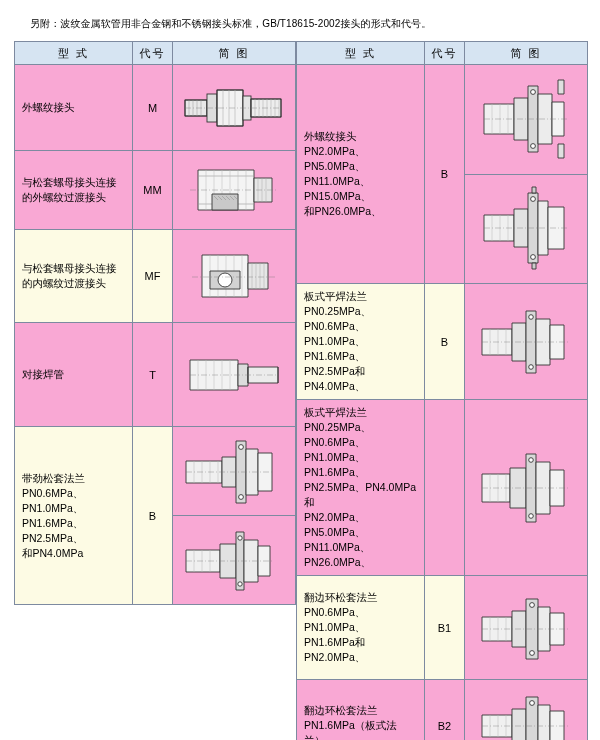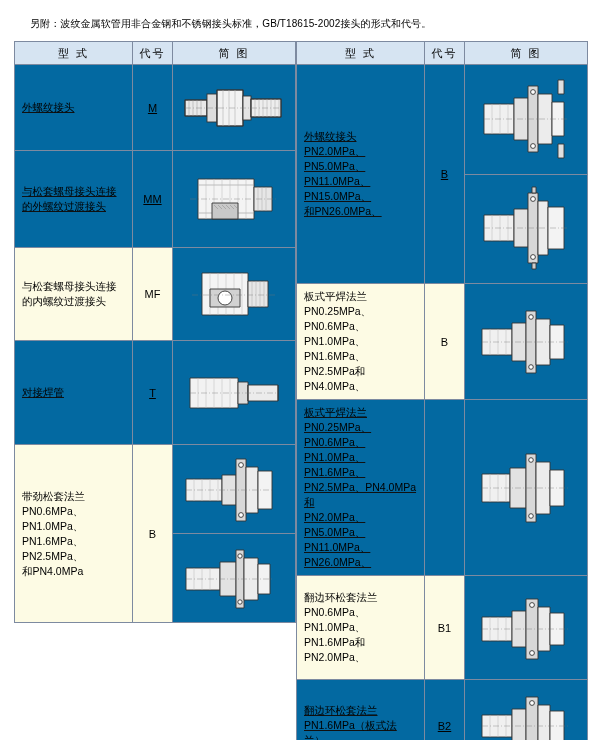--- a/index.html
+++ b/index.html
@@ -61,22 +61,21 @@
   }
   .code {
     text-align: center;
     font-size: 11px;
     color: #000;
   }
   .yellow {
     background: #fdfbe4;
   }
   .white {
-    background: #0369a1;
-    text-decoration: underline;
+    background: #f9a8d4;
   }
   .fig {
     height: 100%;
     width: 100%;
     display: flex;
     align-items: center;
     justify-content: center;
     padding: 3px 0;
     box-sizing: border-box;
   }
@@ -138,21 +137,21 @@
                   <path d="M72 19 h30 v18 h-30 z"></path>
                   <path d="M76 19 v18 M80 19 v18 M84 19 v18 M88 19 v18 M92 19 v18 M96 19 v18 M100 19 v18" stroke="#aaa" stroke-width="0.5"></path>
                   <path d="M6 28 h96" stroke="#777" stroke-width="0.4" stroke-dasharray="6 2 1 2"></path>
                 </g>
               </svg>
             </div>
           </td>
         </tr>
 
 
-        <tr style="height:97px;">
+        <tr style="height:79px;">
           <td class="white">
             <div class="cell-text">与松套螺母接头连接的外螺纹过渡接头</div>
           </td>
           <td class="white code">MM</td>
           <td class="white">
             <div class="fig">
               <svg width="108" height="72" viewBox="0 0 108 72">
                 <g fill="none" stroke="#333" stroke-width="0.9">
                   <path d="M18 16 h56 v40 h-56 z" fill="#f4f4f4"></path>
                   <path d="M18 22 h56 M18 50 h56" stroke="#999" stroke-width="0.6"></path>

